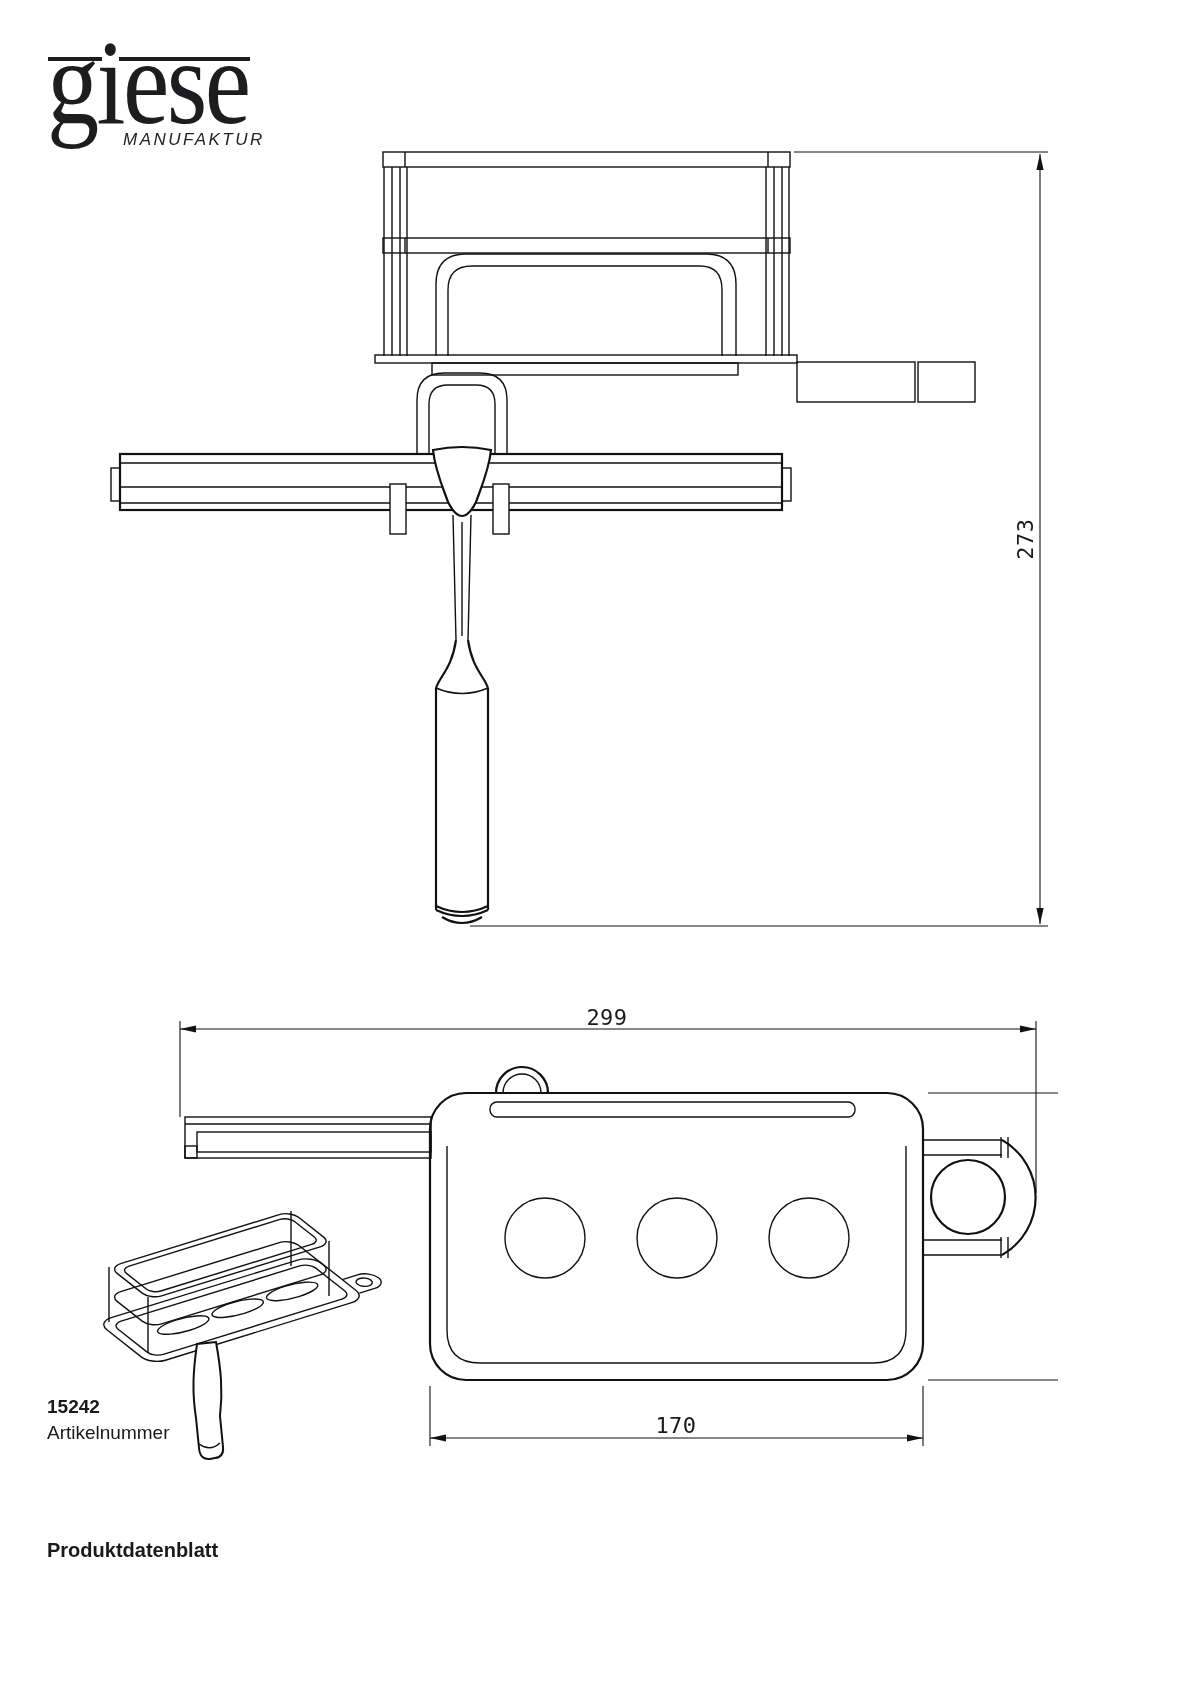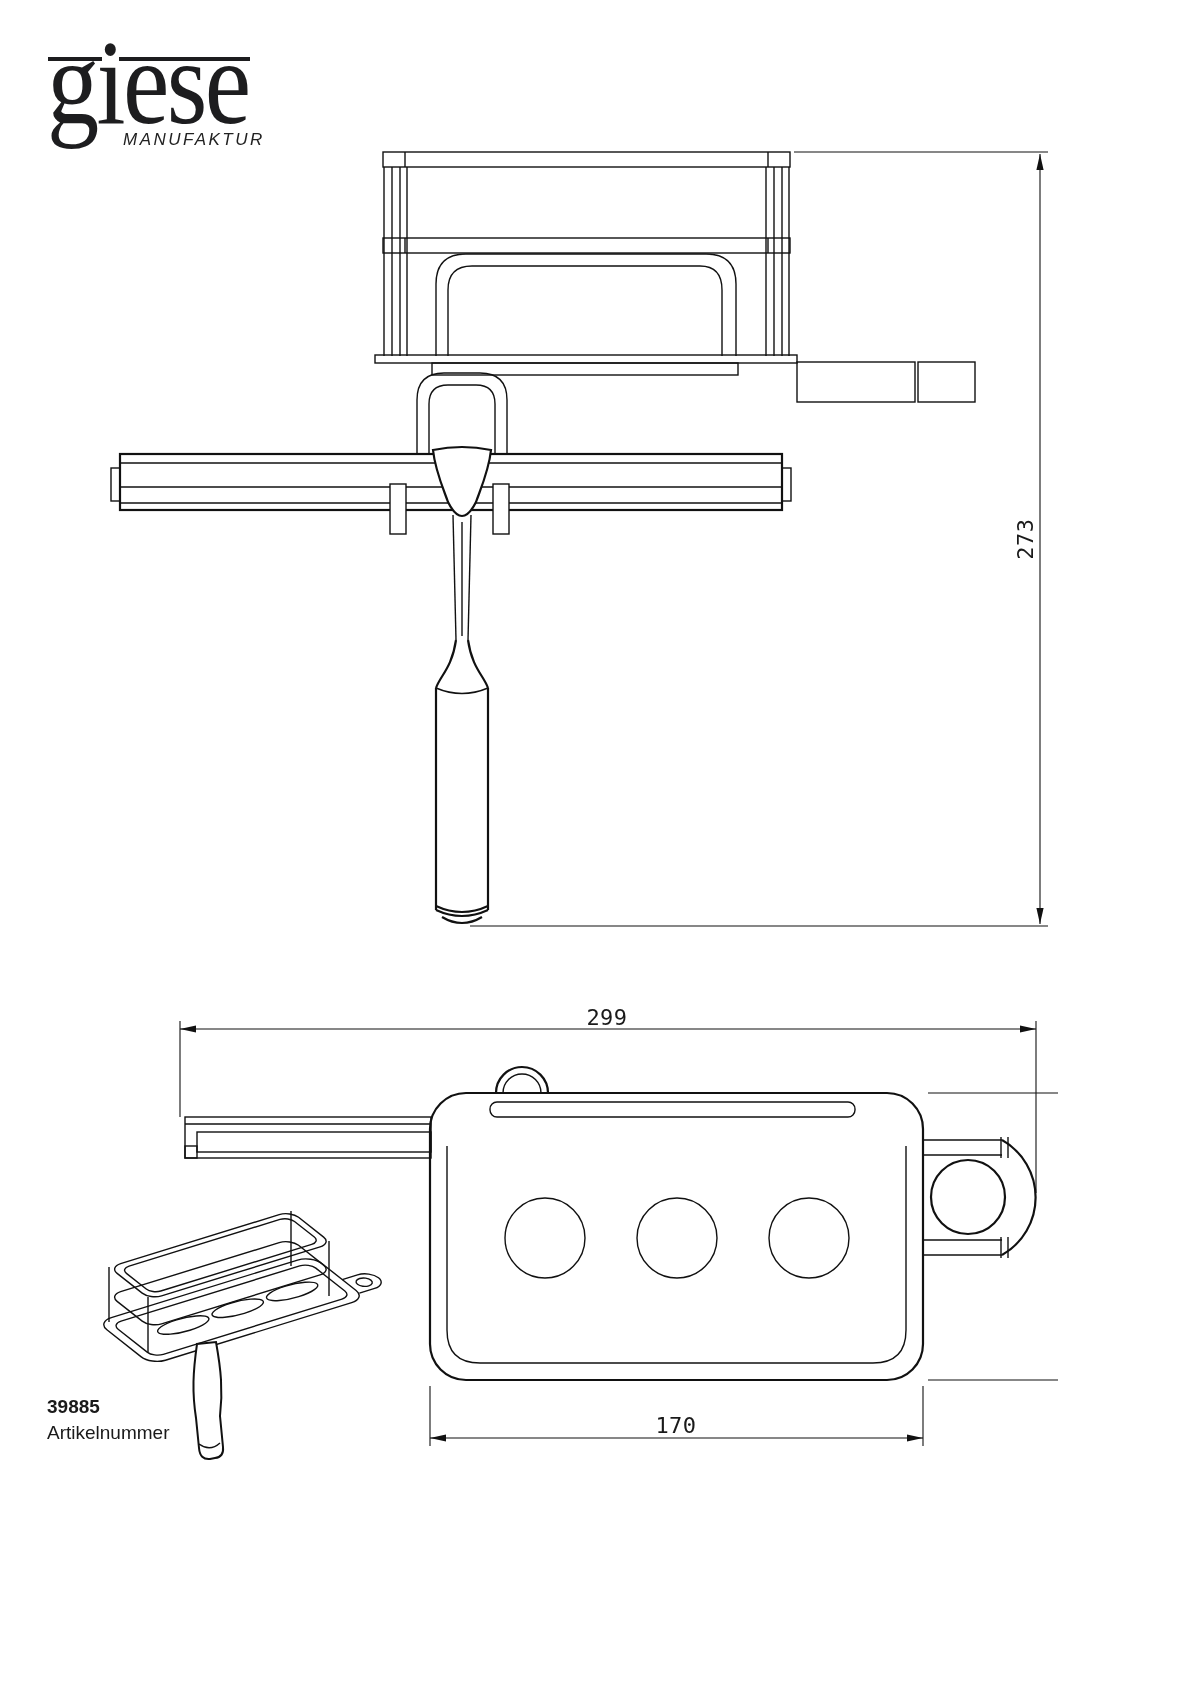--- a/index.html
+++ b/index.html
@@ -216,20 +216,21 @@
       </g>
 
       <g>
         <path class="whitefill" stroke-width="2" d="M197,1344 C193,1372 192,1392 196,1418 L199,1448 Q200,1460 210,1459 L215,1458 Q224,1457 223,1447 L220,1416 C223,1390 221,1370 216,1342 Z"></path>
         <path class="thin" d="M199,1444 Q210,1452 220,1443"></path>
       </g>
     </g>
   </svg>
 
   <div class="article-block">
-    <div class="article-number">39885</div>
+    <div class="article-number">15242</div>
     <div class="article-label">Artikelnummer</div>
   </div>
 
   <div class="footer-block">
+    <div class="doc-title">Produktdatenblatt</div>
   </div>
 
 </div>
 
 </body></html>

